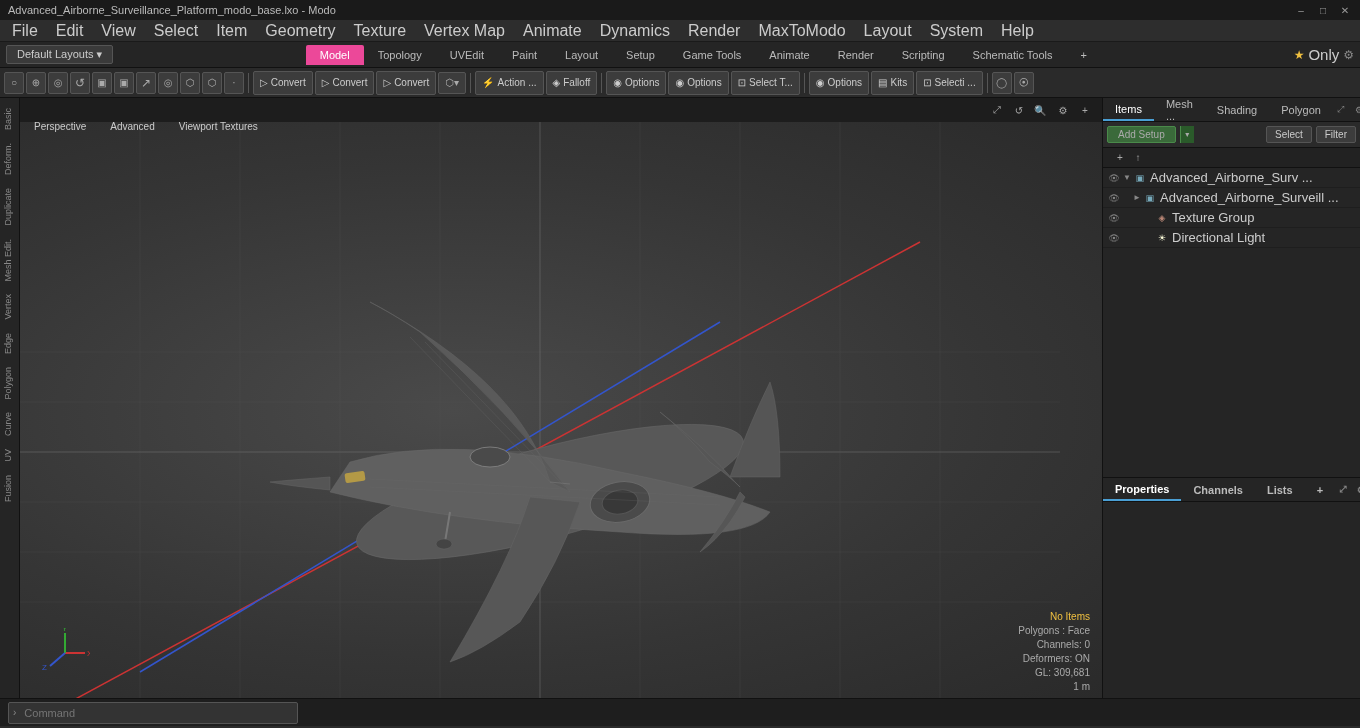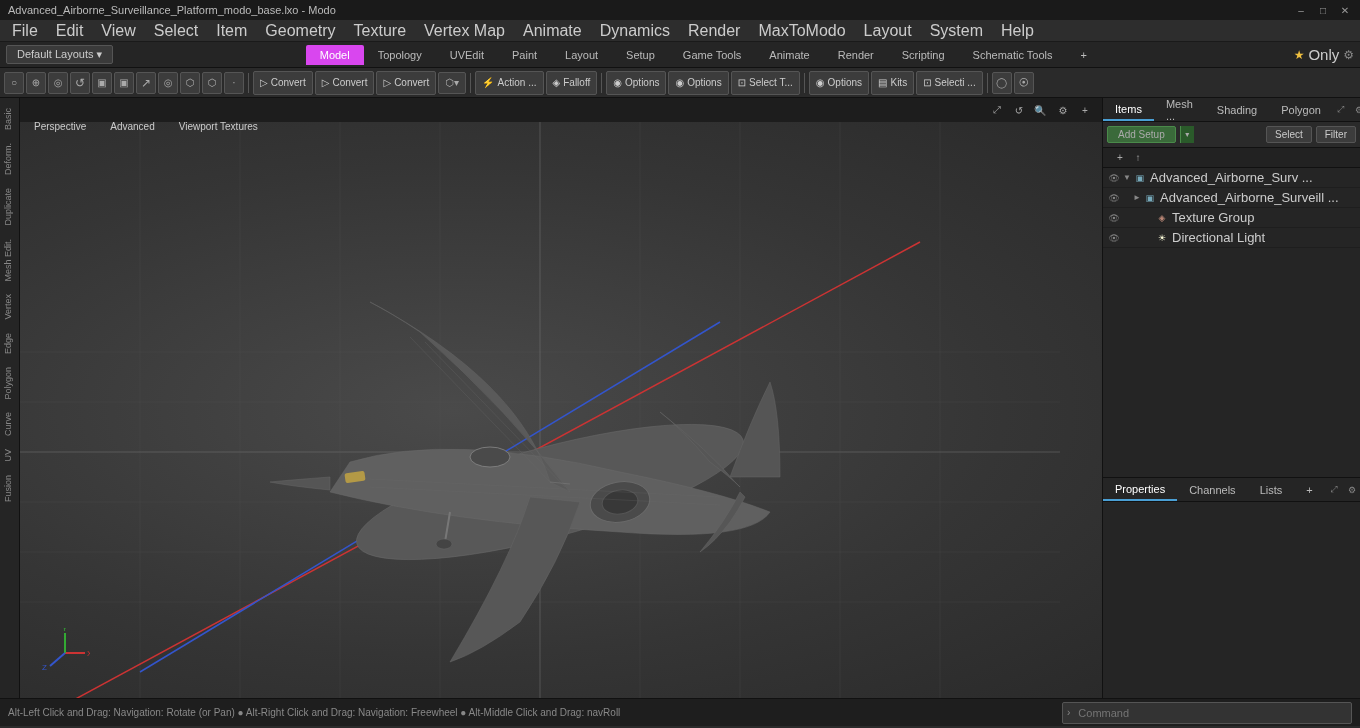--- a/index.html
+++ b/index.html
@@ -61,21 +61,21 @@
       gap: 0;
     }
     .mode-tab {
       padding: 4px 14px;
       font-size: 11px;
       color: #bbb;
       cursor: pointer;
       border-radius: 2px 2px 0 0;
     }
     .mode-tab.active {
-      background: #d946ef;
+      background: #ec4899;
       color: #fff;
     }
     .tabs-right {
       display: flex;
       align-items: center;
       padding-right: 6px;
       gap: 4px;
     }
     .star-icon { color: #f0c040; font-size: 12px; }
 
@@ -348,20 +348,21 @@
       height: 220px;
       display: flex;
       flex-direction: column;
     }
     #prop-tabs {
       height: 24px;
       background: #252525;
       display: flex;
       align-items: center;
       border-bottom: 1px solid #111;
+      font-weight: bold;
     }
     .prop-tab {
       padding: 4px 12px;
       font-size: 11px;
       color: #bbb;
       cursor: pointer;
     }
     .prop-tab.active { color: #fff; border-bottom: 2px solid #4a9fd4; }
     .prop-content {
       flex: 1;
@@ -675,20 +676,28 @@
         <svg width="50" height="50" xmlns="http://www.w3.org/2000/svg">
           <line x1="25" y1="25" x2="45" y2="25" stroke="#cc3333" stroke-width="2"></line>
           <text x="47" y="28" fill="#cc3333" font-size="8">X</text>
           <line x1="25" y1="25" x2="25" y2="5" stroke="#33aa33" stroke-width="2"></line>
           <text x="22" y="3" fill="#33aa33" font-size="8">Y</text>
           <line x1="25" y1="25" x2="10" y2="38" stroke="#3355cc" stroke-width="2"></line>
           <text x="2" y="42" fill="#3355cc" font-size="8">Z</text>
         </svg>
       </div>
 
+      <div id="viewport-status">
+        <div class="status-warning">No Items</div>
+        <div class="status-normal">Polygons : Face</div>
+        <div class="status-normal">Channels: 0</div>
+        <div class="status-normal">Deformers: ON</div>
+        <div class="status-normal">GL: 309,681</div>
+        <div class="status-normal">1 m</div>
+      </div>
     </div>
   </div>
 
   <div id="right-panel">
 
     <div id="items-panel">
 
       <div id="items-panel-tabs">
         <span class="panel-tab active">Items</span>
         <span class="panel-tab">Mesh ...</span>
@@ -765,18 +774,17 @@
           <span class="panel-icon-sm">⚙</span>
         </div>
       </div>
       <div class="prop-content"></div>
     </div>
 
   </div>
 </div>
 
 <div id="statusbar">
-  <span class="status-text">Alt-Left Click and Drag: Navigation: Rotate (or Pan)  ●  Alt-Right Click and Drag: Navigation: Freewheel  ●  Alt-Middle Click and Drag: navRoll</span>
   <div id="command-input-area">
     <span class="cmd-arrow">›</span>
     <input id="command-input" type="text" placeholder="Command" style="">
   </div>
 </div>
 
 </body></html>

